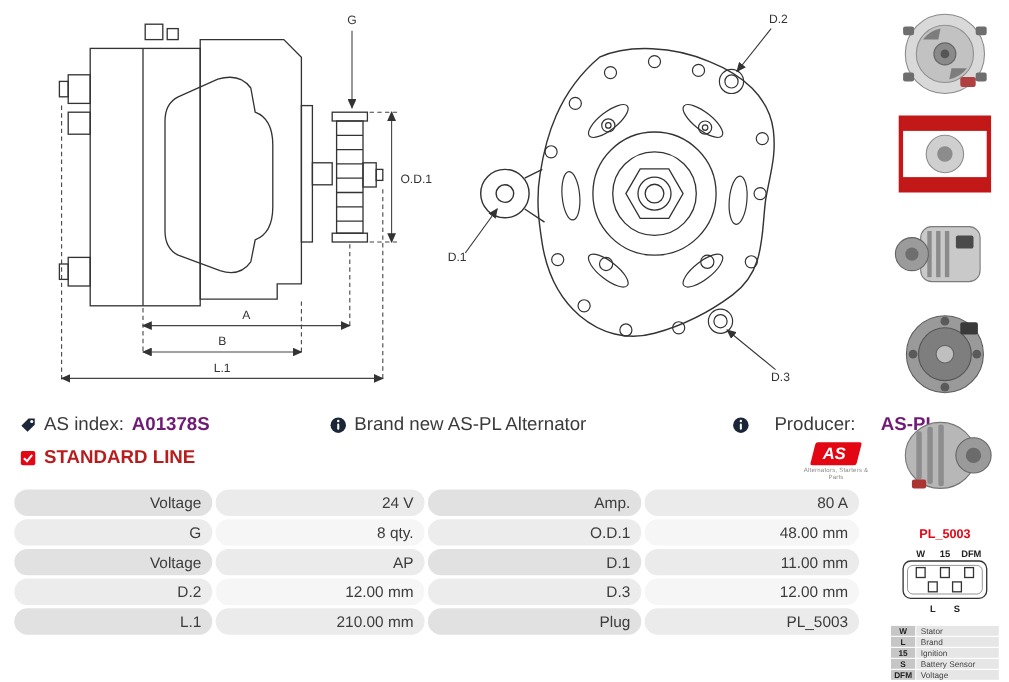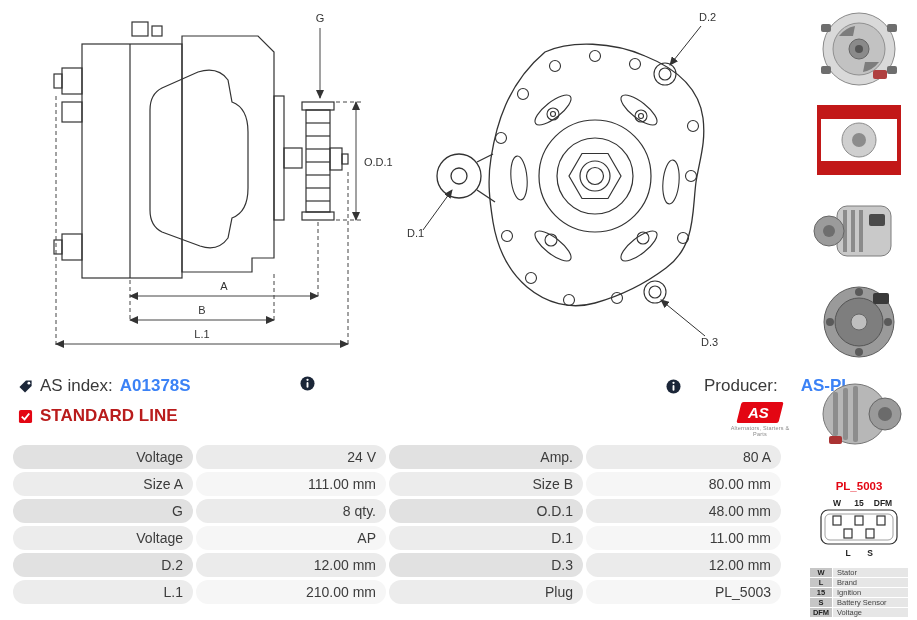--- a/index.html
+++ b/index.html
@@ -9,21 +9,21 @@
 
   
   .drawings { position:absolute; left:0; top:0; width:800px; height:364px; }
   .side-view { position:absolute; left:12px; top:6px; }
   .front-view { position:absolute; left:403px; top:6px; }
   svg text.dim { font-family:"Liberation Sans",sans-serif; font-size:11px; fill:#333; }
 
   
   .info { position:absolute; left:0; top:370px; width:800px; height:66px; font-size:17px; }
   .info-item { position:absolute; display:flex; align-items:center; gap:7px; white-space:nowrap; }
-  .info-item b { color:#3b82f6; }
+  .info-item b { color:#701a75; }
   .red-bold { color:#b91c1c; font-weight:bold; }
   .ico { display:inline-block; width:15px; height:15px; flex:0 0 15px; }
 
   
   .as-logo { position:absolute; left:724px; top:402px; width:72px; text-align:center; }
   .as-logo .mark { display:inline-block; background:#e30613; color:#fff; font-weight:bold; font-style:italic;
                    font-size:15px; padding:2px 12px 2px 9px; transform:skewX(-14deg); border-radius:2px; }
   .as-logo .mark span { display:inline-block; transform:skewX(14deg); }
   .as-logo .caption { font-size:5.5px; color:#8a8a8a; margin-top:2px; letter-spacing:.2px; }
 
@@ -184,20 +184,21 @@
     </div>
 
     <div class="info-item" style="left:300px; top:6px;">
       <span class="ico">
         <svg width="15" height="15" viewBox="0 0 16 16">
             <circle cx="8" cy="8" r="7.5" fill="#1b2638"></circle>
             <rect x="7" y="6.5" width="2" height="6" rx="1" fill="#fff"></rect>
             <circle cx="8" cy="4" r="1.2" fill="#fff"></circle>
           </svg>
       </span>
+      <span>Brand new AS-PL Alternator</span>
     </div>
 
     <div class="info-item" style="left:666px; top:6px;gap:23px;">
       <span class="ico">
         <svg width="15" height="15" viewBox="0 0 16 16">
             <circle cx="8" cy="8" r="7.5" fill="#1b2638"></circle>
             <rect x="7" y="6.5" width="2" height="6" rx="1" fill="#fff"></rect>
             <circle cx="8" cy="4" r="1.2" fill="#fff"></circle>
           </svg>
       </span>
@@ -228,26 +229,20 @@
         <col class="c2">
         <col class="c3">
         <col class="c4">
       </colgroup>
     <tbody>
         <tr>
       <td class="lab">Voltage</td>
       <td class="val">24 V</td>
       <td class="lab">Amp.</td>
       <td class="val">80 A</td>
-    </tr>
-    <tr>
-      <td class="lab">Size A</td>
-      <td class="val">111.00 mm</td>
-      <td class="lab">Size B</td>
-      <td class="val">80.00 mm</td>
     </tr>
     <tr>
       <td class="lab">G</td>
       <td class="val">8 qty.</td>
       <td class="lab">O.D.1</td>
       <td class="val">48.00 mm</td>
     </tr>
     <tr>
       <td class="lab">Voltage</td>
       <td class="val">AP</td>

